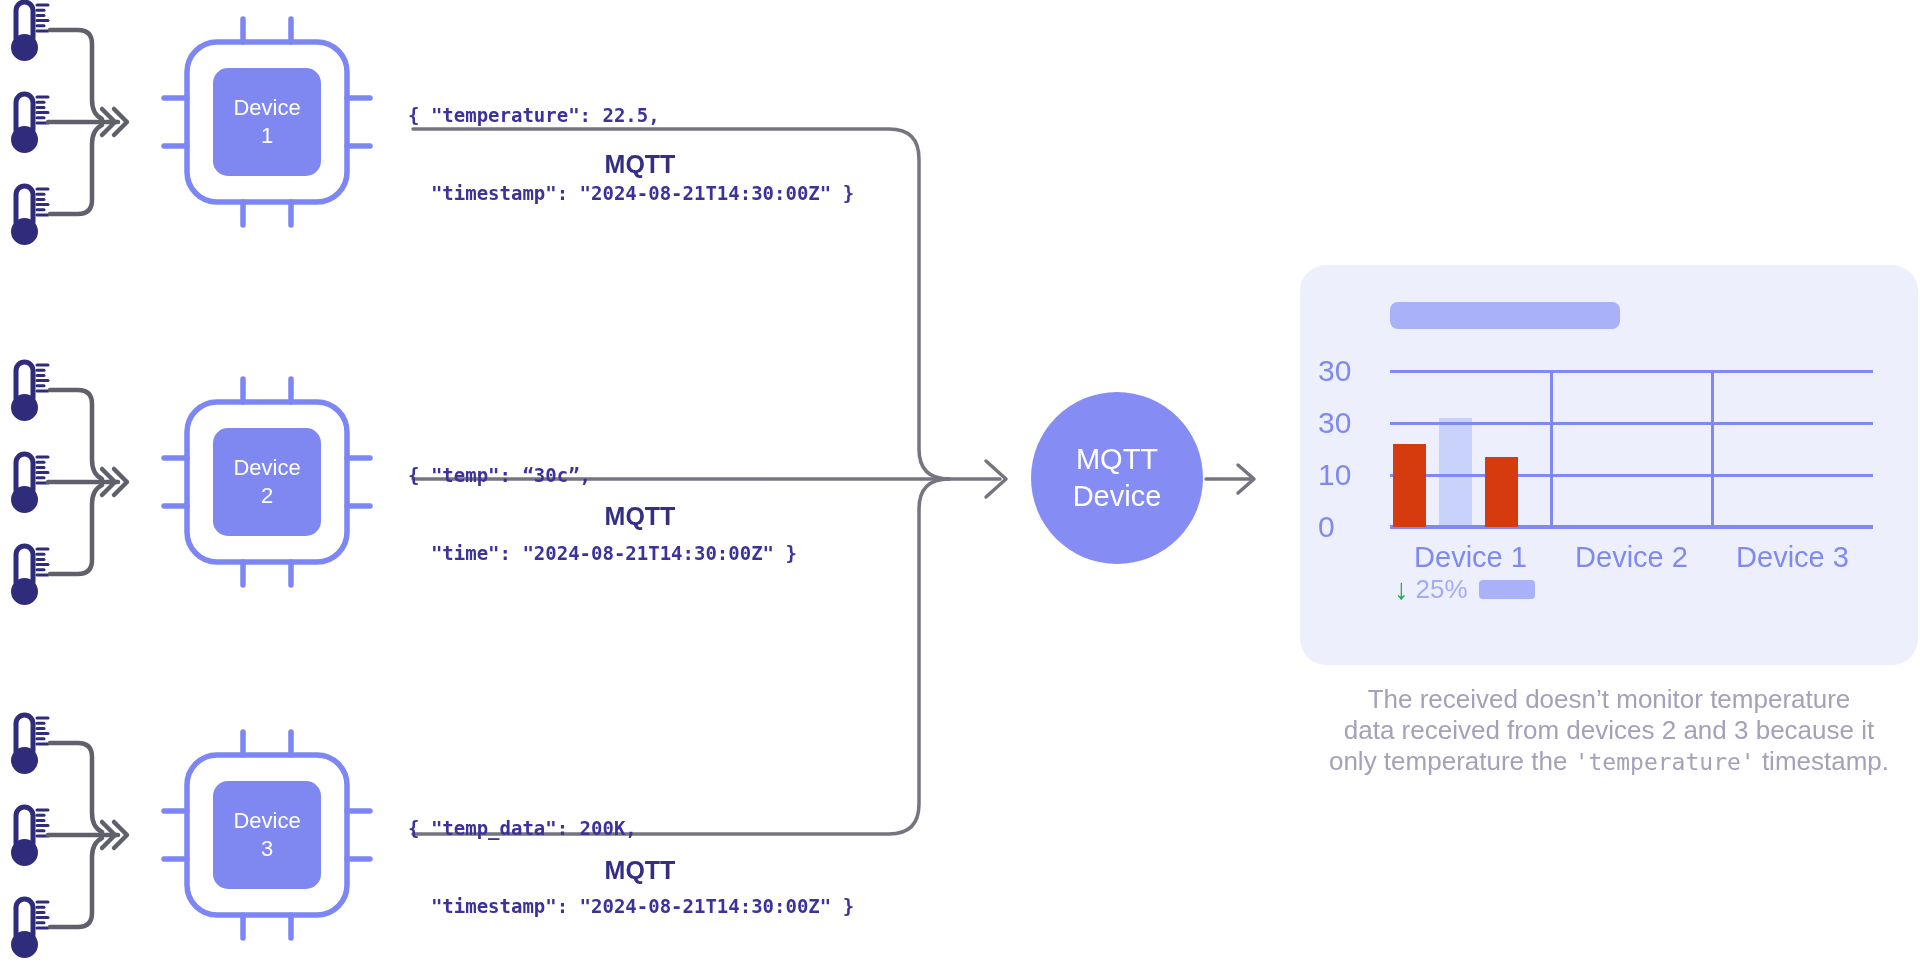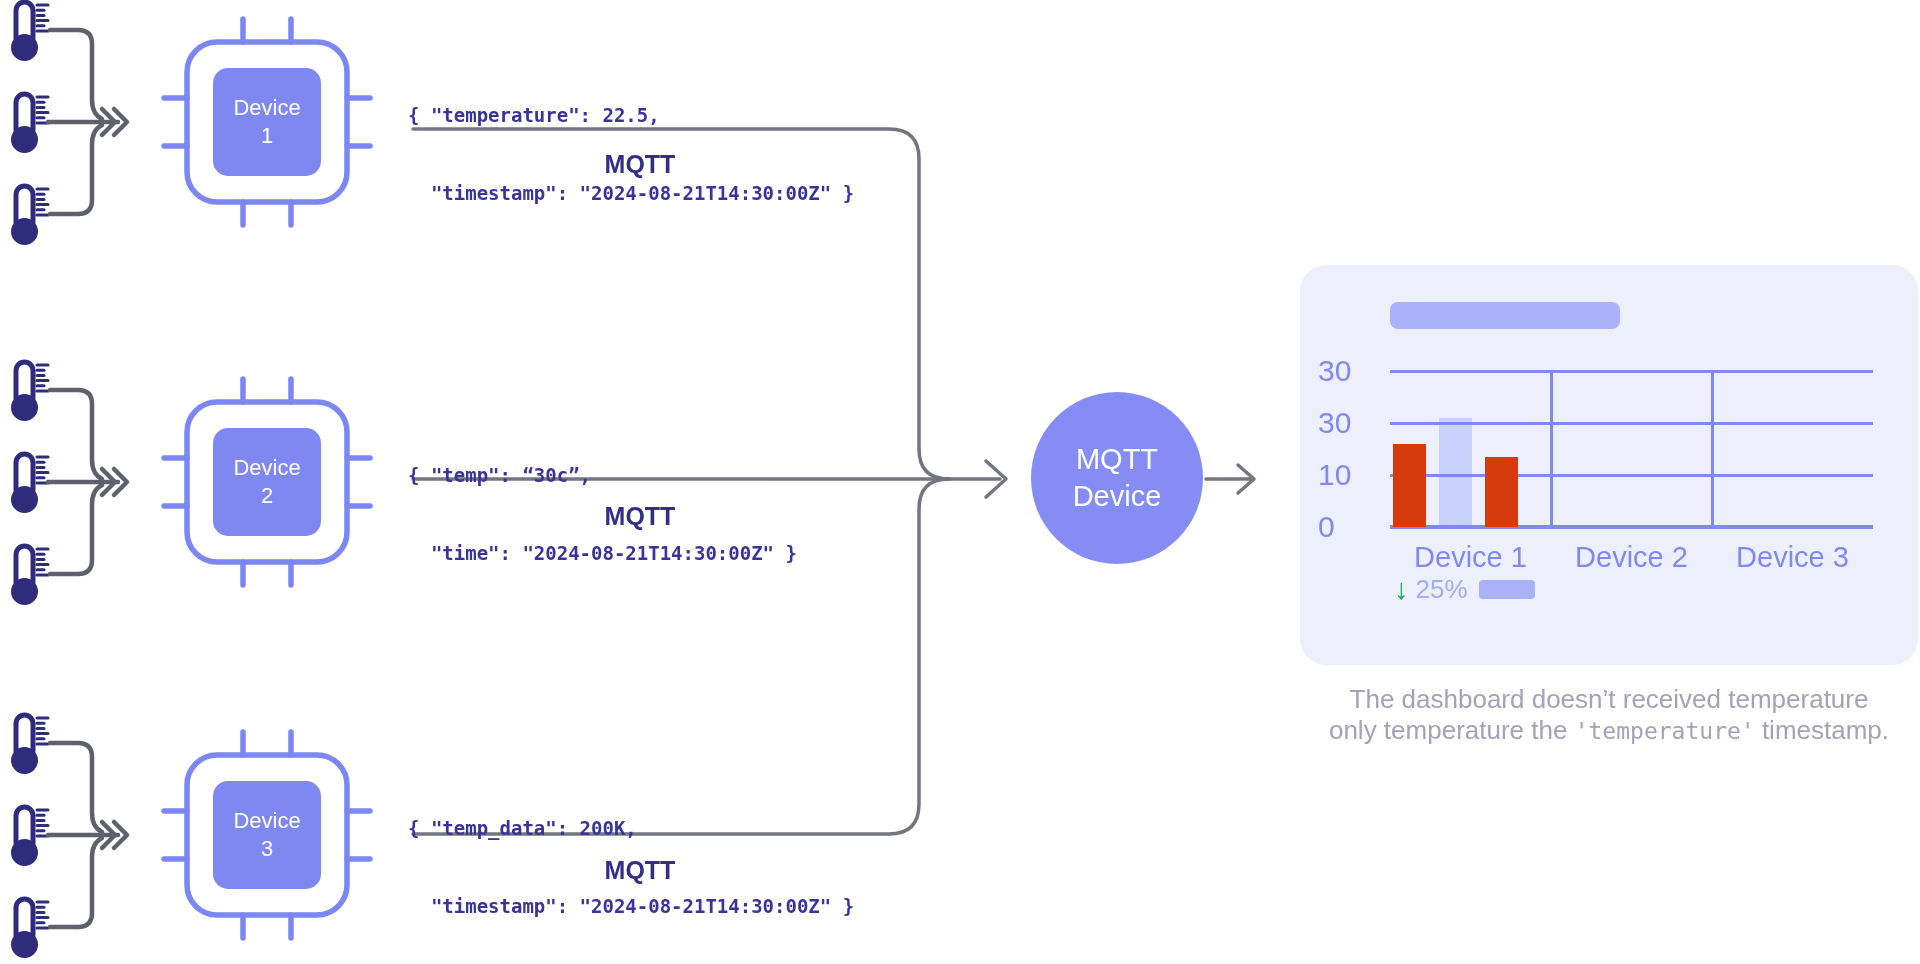--- a/index.html
+++ b/index.html
@@ -303,17 +303,18 @@
         <div class="ytick" style="top: 246px;">0</div>
       </div>
     <div class="stat">
       <span class="arrow">↓</span>
       <span class="value">25%</span>
       <span class="pill"></span>
     </div>
   </div>
 
   <div class="caption">
-    <div>The dashboard doesn’t received temperature</div>
+    <div>The received doesn’t monitor temperature</div>
+    <div>data received from devices 2 and 3 because it</div>
     <div><span>only temperature the </span><span class="code">'temperature'</span><span> timestamp.</span></div>
   </div>
 
 </div>
 
 </body></html>

